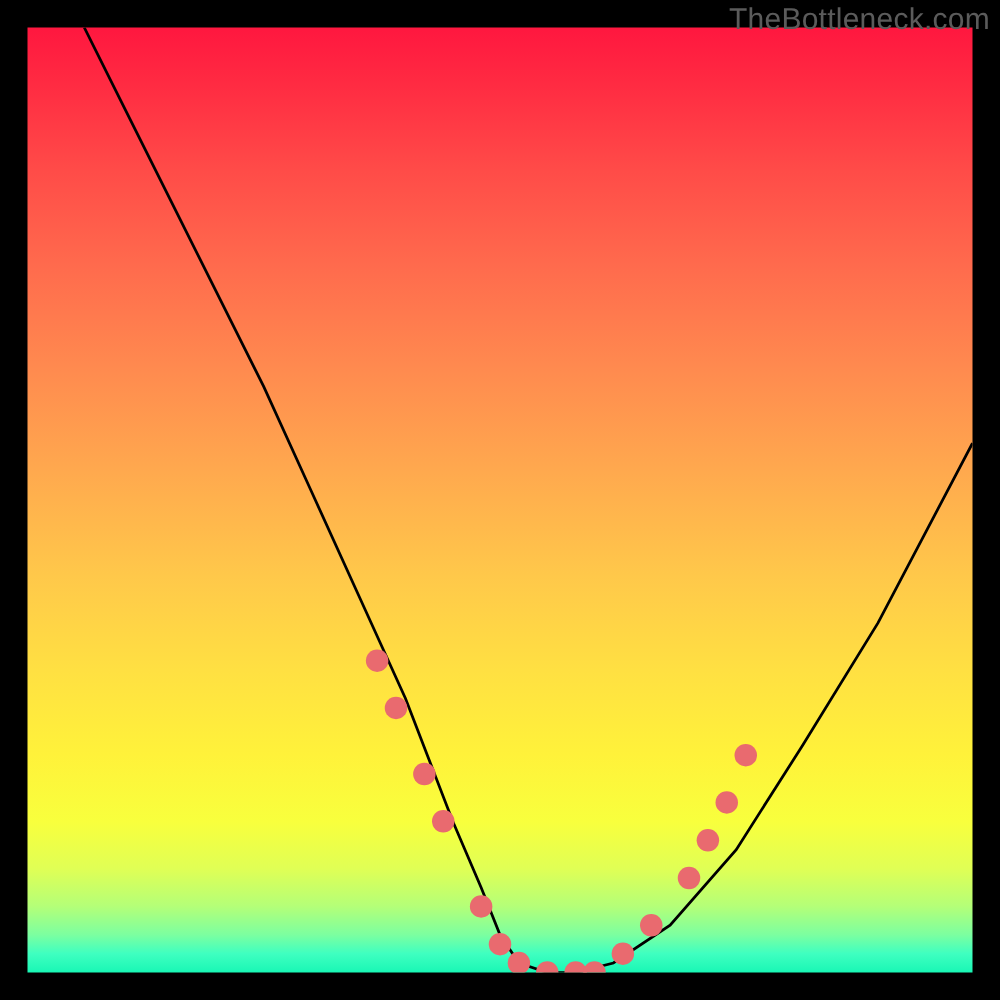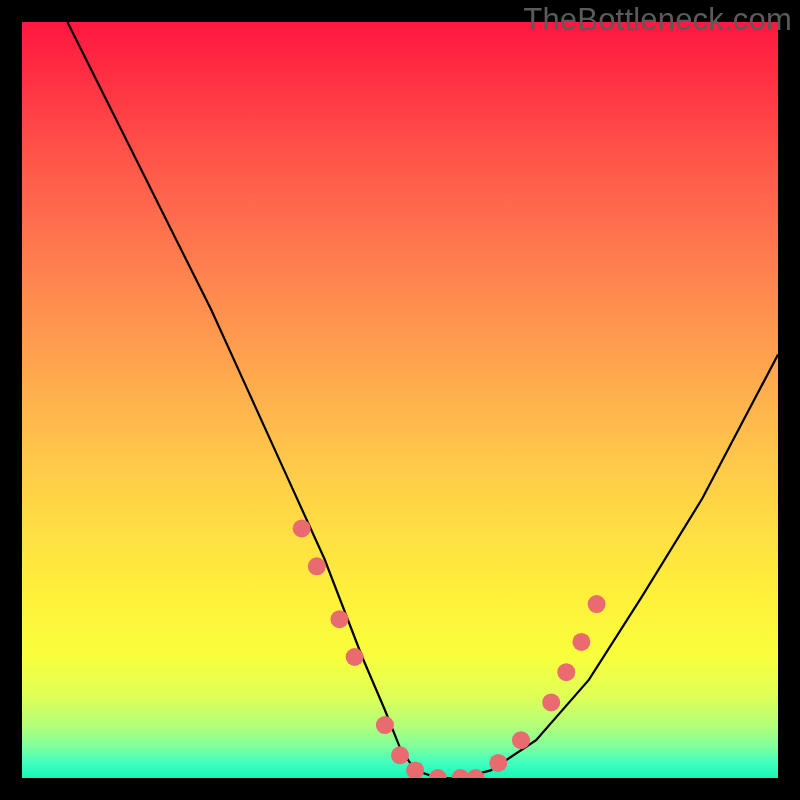--- a/index.html
+++ b/index.html
@@ -33,21 +33,21 @@
       #7cffa0 96%,
       #3fffc0 98%,
       #19f7b5 100%
     );
   }
   .watermark {
     position: absolute;
     top: 2px;
     right: 8px;
     color: #5b5b5b;
-    font-size: 31px;
+    font-size: 24px;
     font-weight: 500;
     letter-spacing: 0.2px;
   }
   svg.curve {
     position: absolute;
     left: 0;
     top: 0;
     width: 756px;
     height: 756px;
   }

